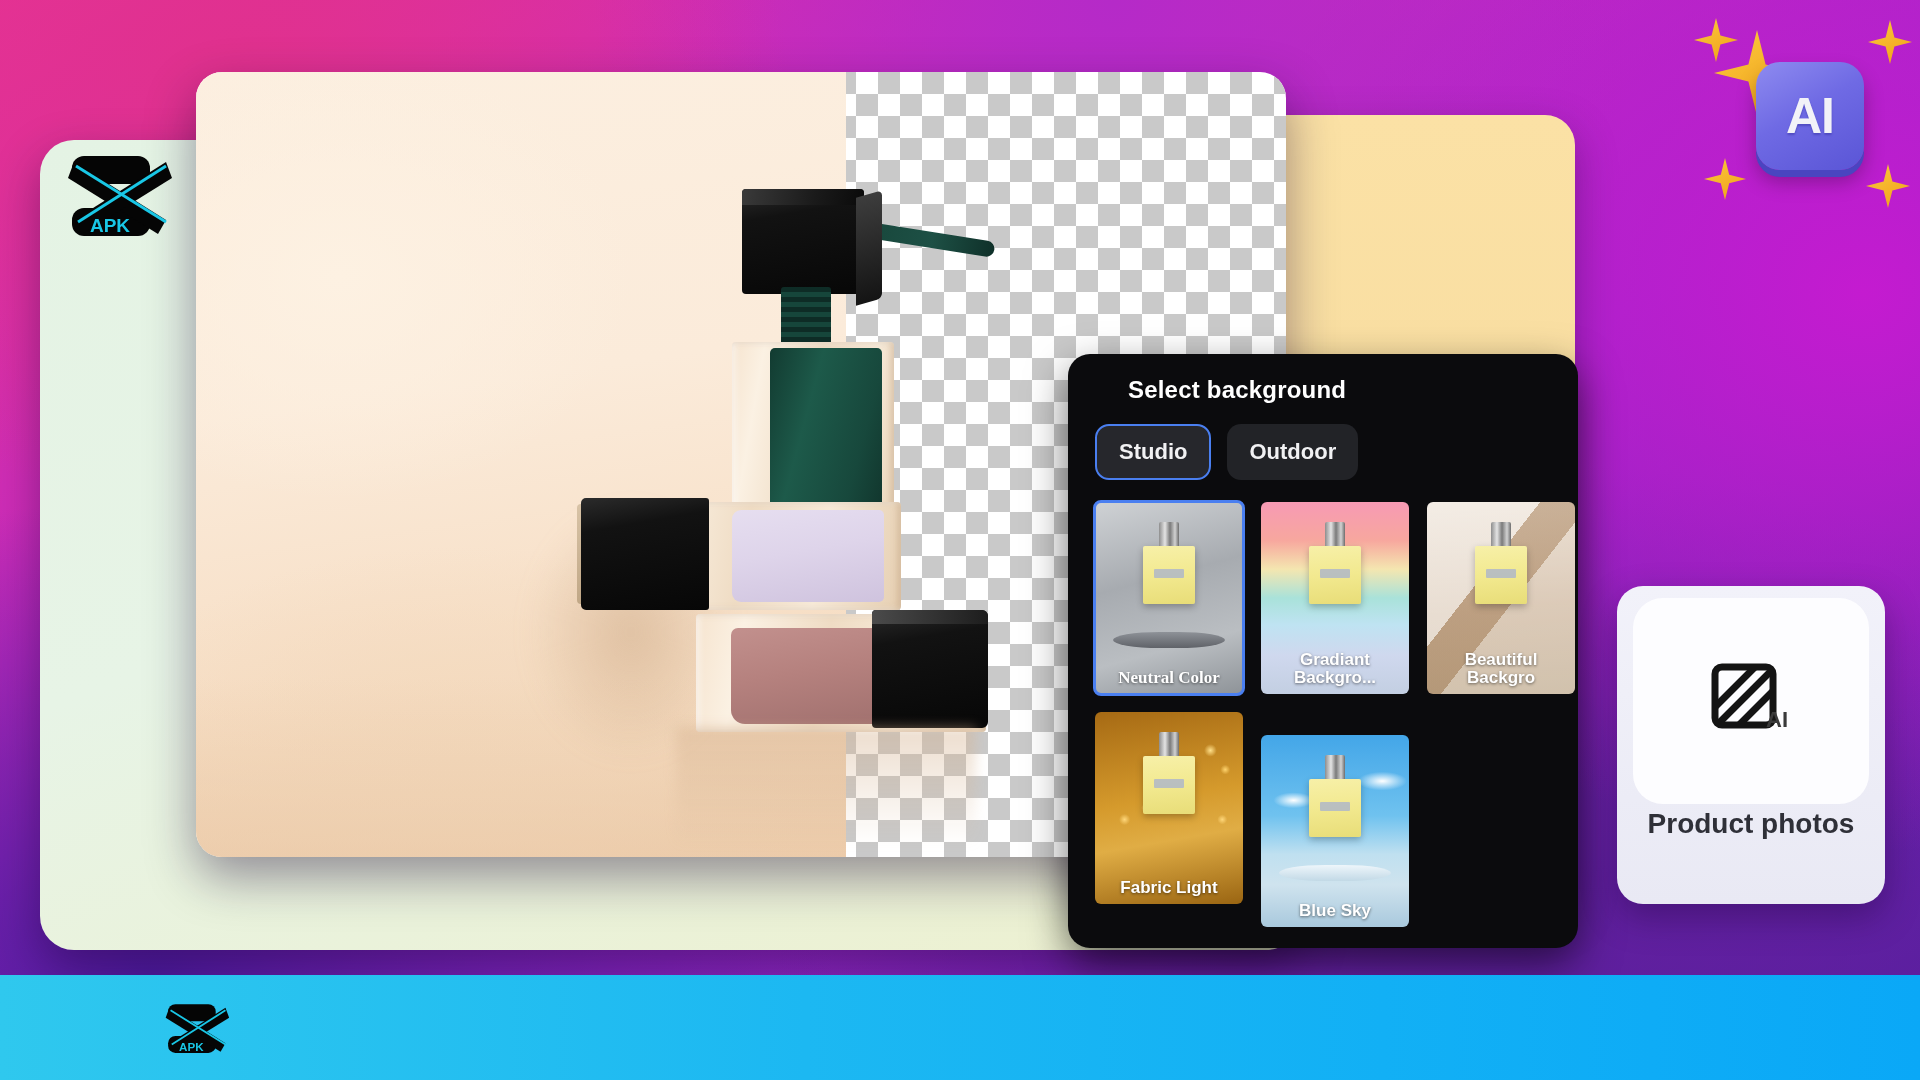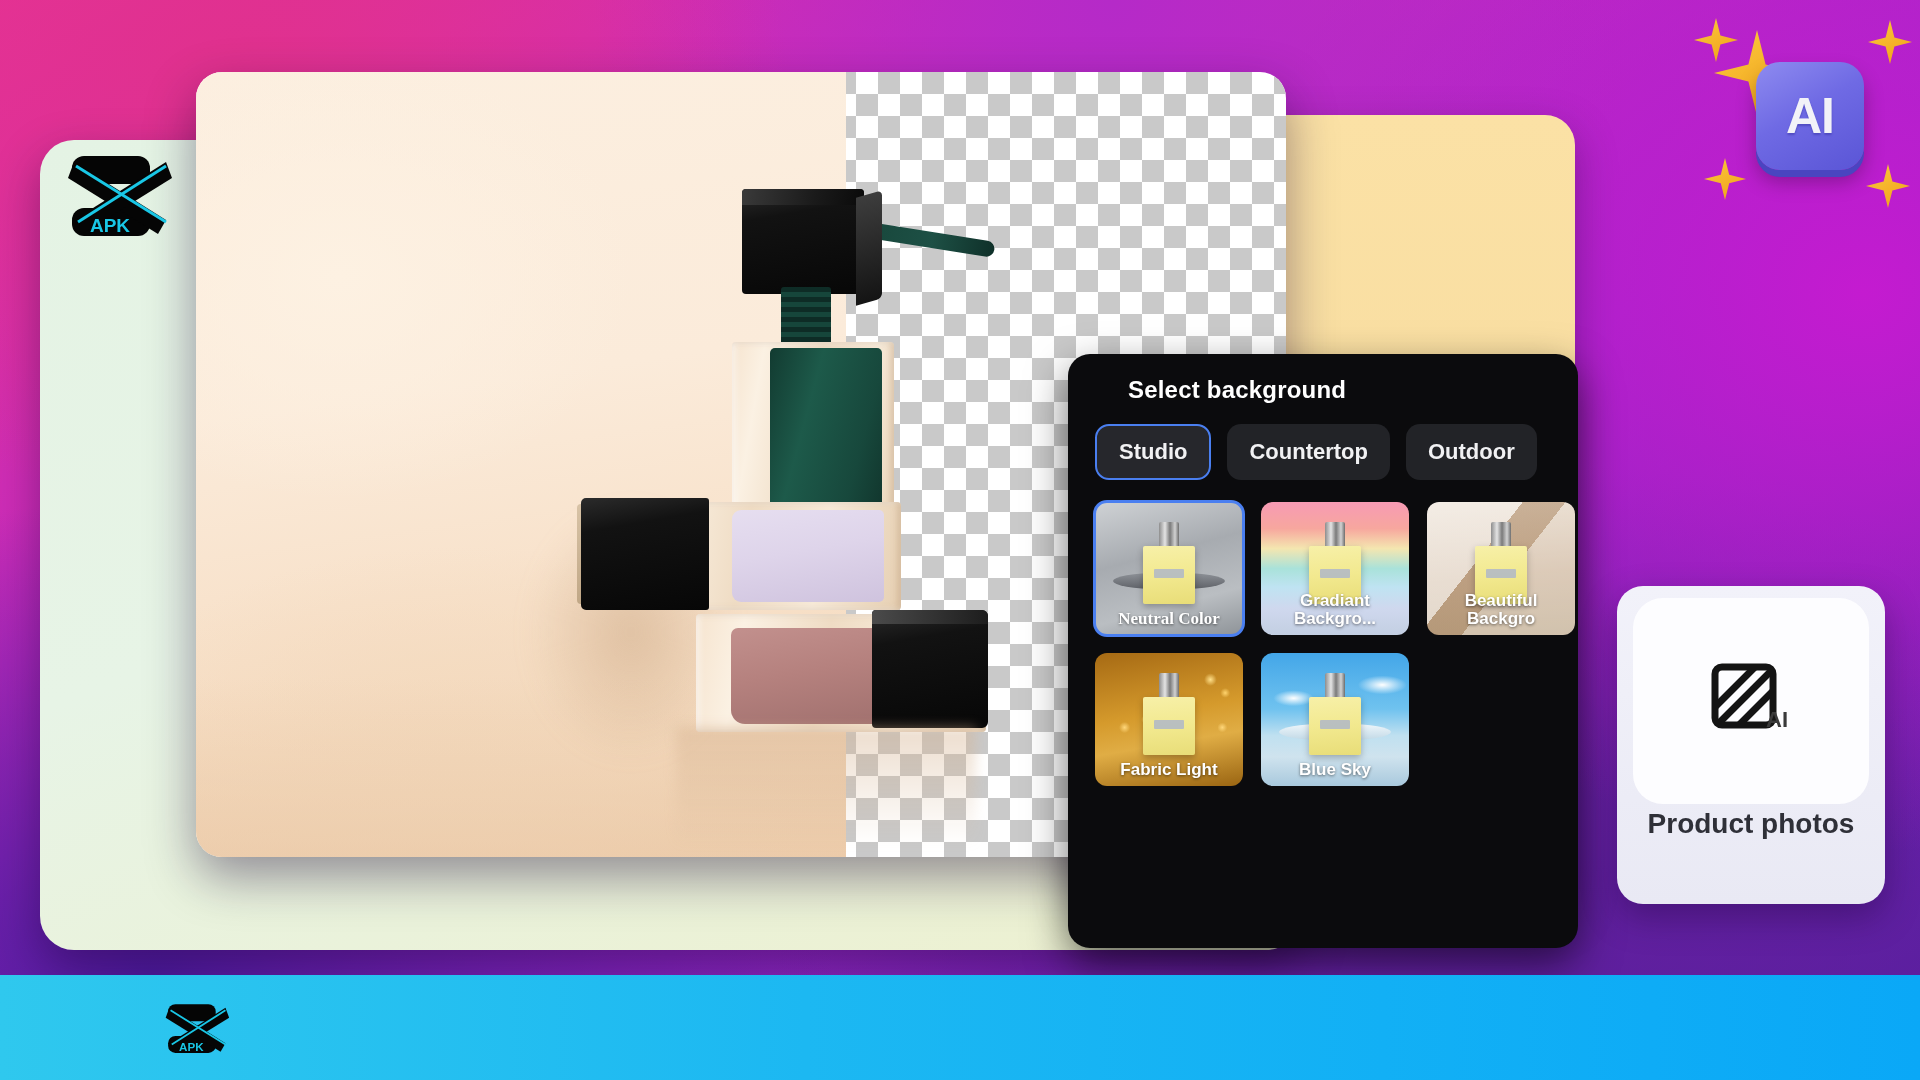--- a/index.html
+++ b/index.html
@@ -167,21 +167,21 @@
     padding:8px 22px; color:#f1f1f3; font-size:22px; font-weight:600;
     white-space:nowrap; flex:none;
   }
   .tab.selected { border:2px solid #4a7ff0; background:#26272c; }
 
   #thumb-grid {
     position:absolute; left:27px; top:148px;
     display:grid; grid-template-columns:repeat(3,148px); gap:18px;
   }
   .thumb {
-    position:relative; width:148px; height:133px; border-radius:12px; overflow:hidden;
+    position:relative; width:148px; height:192px; border-radius:6px; overflow:hidden;
   }
   .thumb.selected { outline:3px solid #4a7ff0; outline-offset:-1px;font-family:Liberation Serif, serif; }
   .thumb-label {
     position:absolute; left:0; right:0; bottom:7px;
     text-align:center; color:#fff; font-size:17px; font-weight:700; line-height:1.06;
     text-shadow:0 1px 3px rgba(0,0,0,.55); padding:0 4px;
   }
   .mini-bottle {
     position:absolute; left:50%; top:44px; transform:translateX(-50%);
     width:52px; height:58px;
@@ -227,20 +227,21 @@
       radial-gradient(circle 8px at 20% 56%, #ffd77a 0%, rgba(255,215,122,0) 70%),
       radial-gradient(circle 6px at 34% 50%, #ffcf63 0%, rgba(255,207,99,0) 70%),
       radial-gradient(circle 7px at 86% 56%, #ffd77a 0%, rgba(255,215,122,0) 70%),
       linear-gradient(170deg,#a66a14 0%,#d59a2c 45%,#e0ad45 65%,#9a6512 100%);
   }
   .bg-bluesky {
     background:
       radial-gradient(ellipse 34px 13px at 82% 24%, #fff 0%, rgba(255,255,255,0) 72%),
       radial-gradient(ellipse 28px 11px at 22% 34%, #fff 0%, rgba(255,255,255,0) 72%),
       linear-gradient(180deg,#43a6e8 0%,#6fc2ef 42%,#bfe0f0 62%,#cfe3ee 78%,#a9c9dd 100%);
+    margin-top: 23px;
   }
 
   
   #product-card {
     position:absolute; left:1617px; top:586px; width:268px; height:318px;
     background:linear-gradient(180deg,#f2f2fa 0%,#e9e9f4 100%);
     border-radius:26px;
     box-shadow:0 14px 34px rgba(25,0,50,.35);
   }
   #product-tile {
@@ -345,23 +346,20 @@
       </g>
     </svg>
   </div>
 
   <div id="bg-panel">
     <div id="panel-title">Select background</div>
 
     <div id="tab-row">
       <div class="tab selected">
         <span>Studio</span>
-      </div>
-      <div class="tab">
-        <span>Countertop</span>
       </div>
       <div class="tab">
         <span>Outdoor</span>
       </div>
     </div>
 
     <div id="thumb-grid">
       <div class="thumb bg-neutral selected">
         <div class="mini-podium"></div>
         <div class="mini-bottle"></div>

